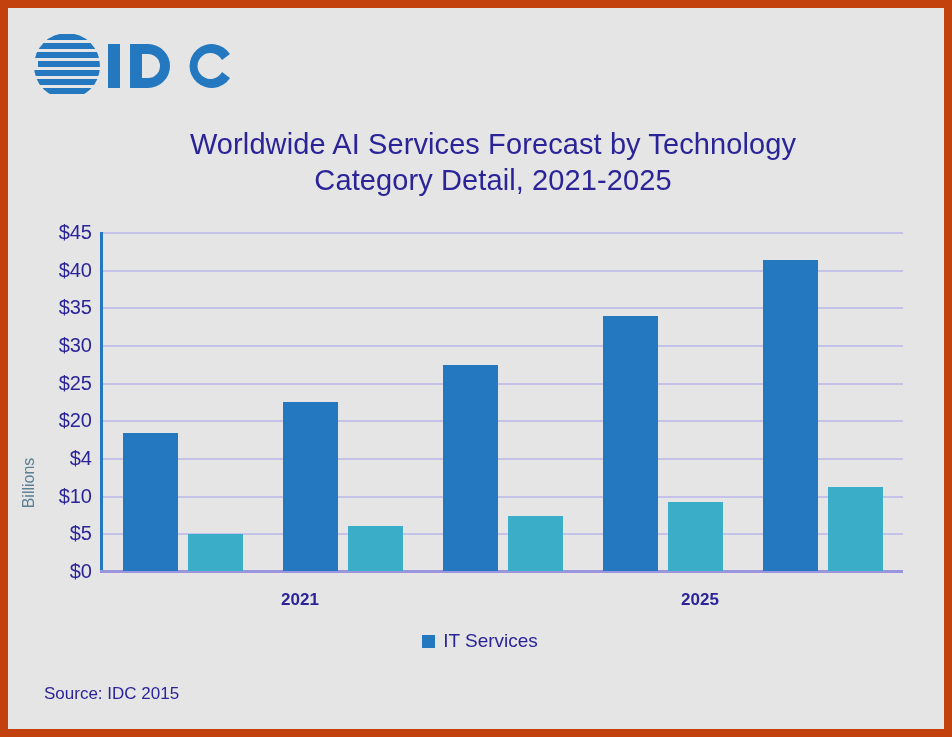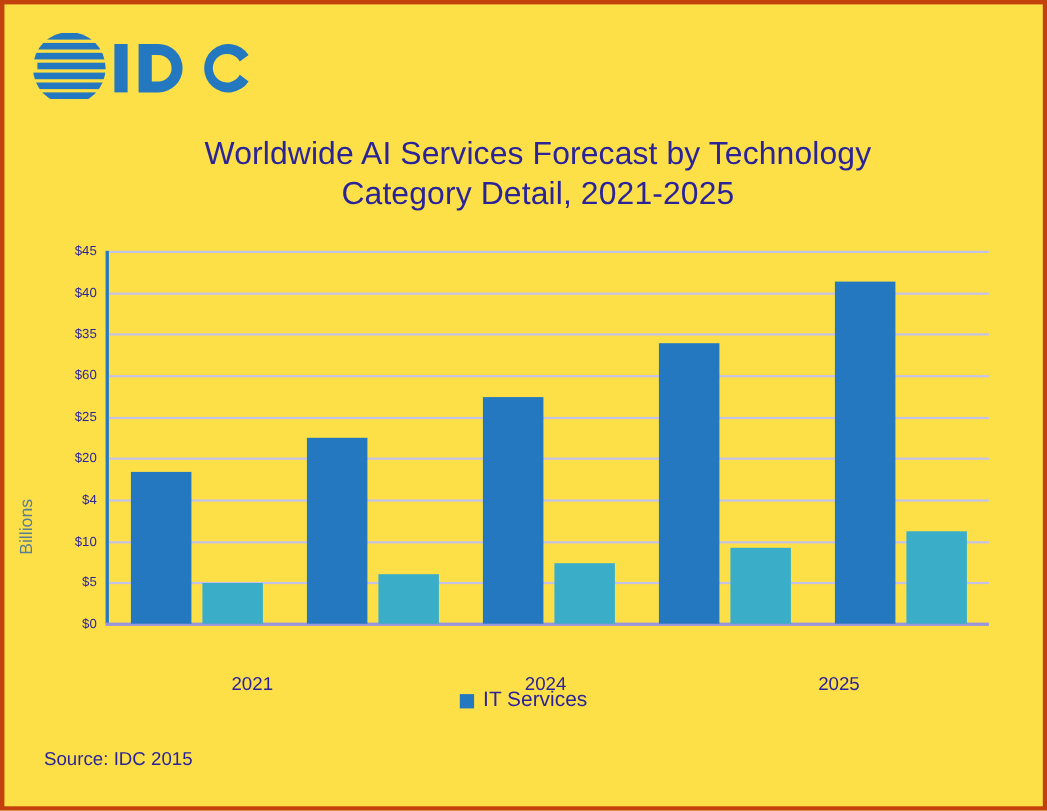--- a/index.html
+++ b/index.html
@@ -7,23 +7,23 @@
     padding: 0;
     background: #ffffff;
   }
   body {
     font-family: "Liberation Sans", sans-serif;
   }
   .page {
     position: relative;
     width: 952px;
     height: 737px;
-    background: #fde047;
+    background: #e5e5e5;
     box-sizing: border-box;
-    border: 4px solid #c2410c;
+    border: 8px solid #c2410c;
     overflow: hidden;
   }
 
   
   .logo {
     position: absolute;
     left: 22px;
     top: 22px;
     width: 210px;
     height: 72px;
@@ -70,21 +70,21 @@
     top: 0;
     width: 52px;
     height: 358px;
   }
   .y-label {
     position: absolute;
     right: 0;
     width: 52px;
     text-align: right;
     color: #2b2499;
-    font-size: 12px;
+    font-size: 20px;
     transform: translateY(-50%);
     white-space: nowrap;
   }
   .plot {
     position: absolute;
     left: 92px;
     top: 19px;
     width: 800px;
     height: 339px;
     border-left: 3px solid #2478bf;
@@ -125,23 +125,24 @@
   .bar {
     width: 55px;
   }
   .bar.it { background: #2478bf; }
   .bar.bus { background: #3aadc9; }
 
   
   .x-labels {
     position: absolute;
     left: 92px;
-    top: 608px;
-    width: 800px;
-    display: flex;
+    top: 582px;
+    width: 800px;
+    display: flex;
+    font-weight: bold;
   }
   .x-label {
     flex: 1 1 0;
     text-align: center;
     color: #2b2499;
     font-size: 17px;
   }
 
   
   .legend {
@@ -215,21 +216,21 @@
 
   <div class="plot-wrap">
     <div class="y-axis-title">Billions</div>
     <div class="y-labels" id="y-labels">
         <div class="y-label" style="top: 358px;">$0</div>
         <div class="y-label" style="top: 320.333px;">$5</div>
         <div class="y-label" style="top: 282.667px;">$10</div>
         <div class="y-label" style="top: 245px;">$4</div>
         <div class="y-label" style="top: 207.333px;">$20</div>
         <div class="y-label" style="top: 169.667px;">$25</div>
-        <div class="y-label" style="top: 132px;">$60</div>
+        <div class="y-label" style="top: 132px;">$30</div>
         <div class="y-label" style="top: 94.3333px;">$35</div>
         <div class="y-label" style="top: 56.6667px;">$40</div>
         <div class="y-label" style="top: 19px;">$45</div>
       </div>
     <div class="plot" id="plot">
         <div class="gridline" style="top: 0px;"></div>
         <div class="gridline" style="top: 37.6667px;"></div>
         <div class="gridline" style="top: 75.3333px;"></div>
         <div class="gridline" style="top: 113px;"></div>
         <div class="gridline" style="top: 150.667px;"></div>
@@ -258,21 +259,20 @@
           <div class="group">
             <div class="bar it" title="IT Services 2025: $41.3B" style="height: 311.127px; background: rgb(36, 120, 191);"></div>
             <div class="bar bus" title="Business Services 2025: $11.1B" style="height: 83.62px; background: rgb(58, 173, 201);"></div>
           </div>
         </div>
     </div>
   </div>
 
   <div class="x-labels" id="x-labels">
       <div class="x-label">2021</div>
-      <div class="x-label">2024</div>
       <div class="x-label">2025</div>
     </div>
 
   <div class="legend" id="legend">
       <div class="legend-item">
         <span class="legend-swatch it" style="background: rgb(36, 120, 191);"></span>
         <span class="legend-text">IT Services</span>
       </div>
     </div>
 

